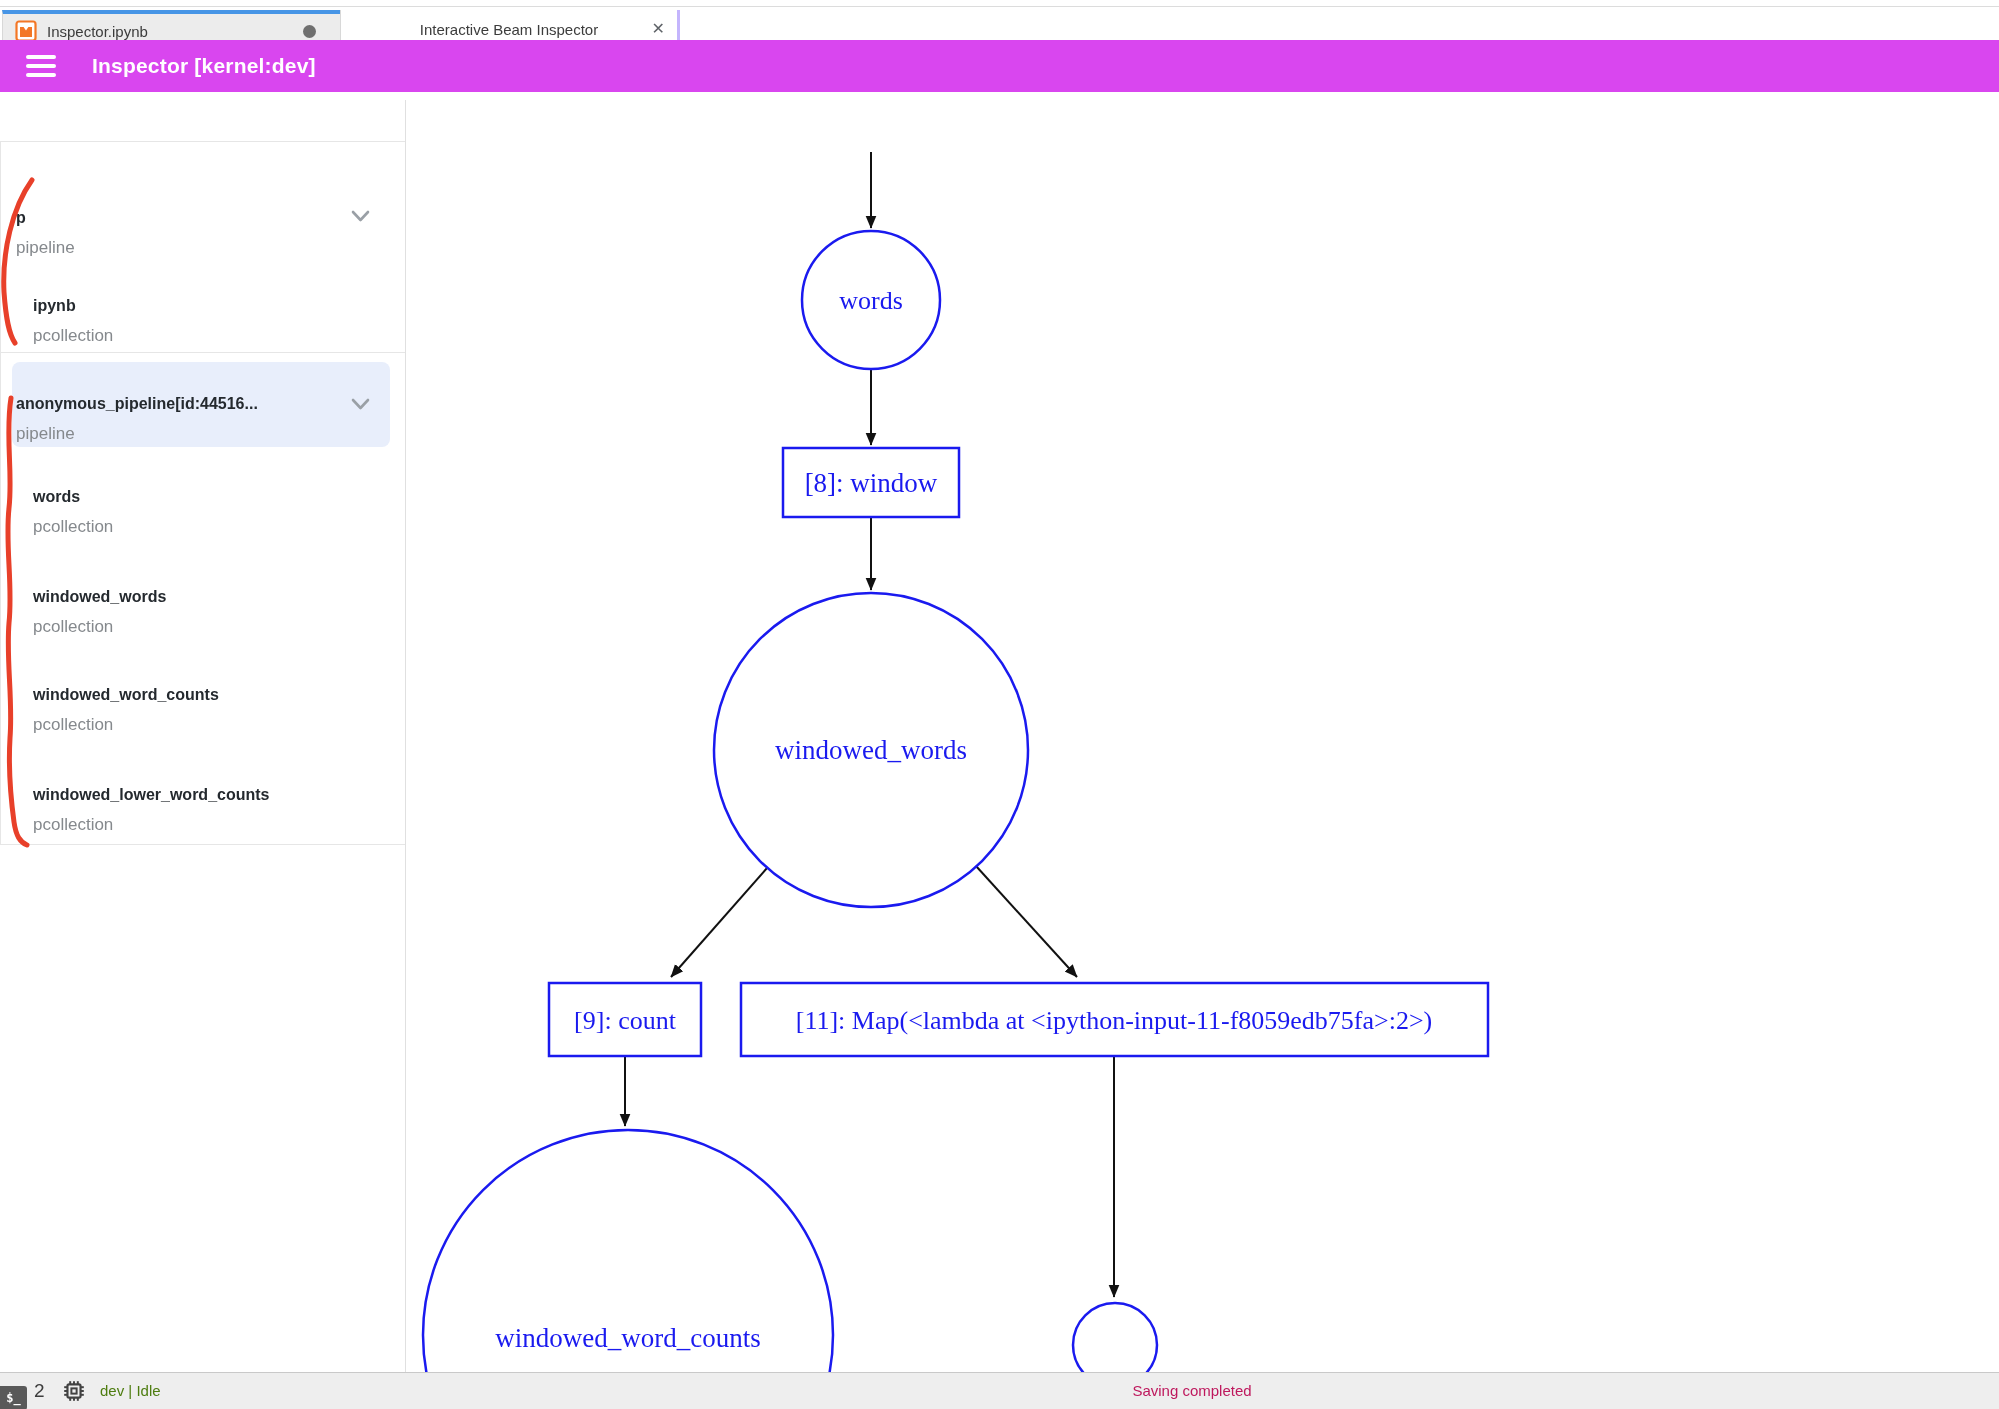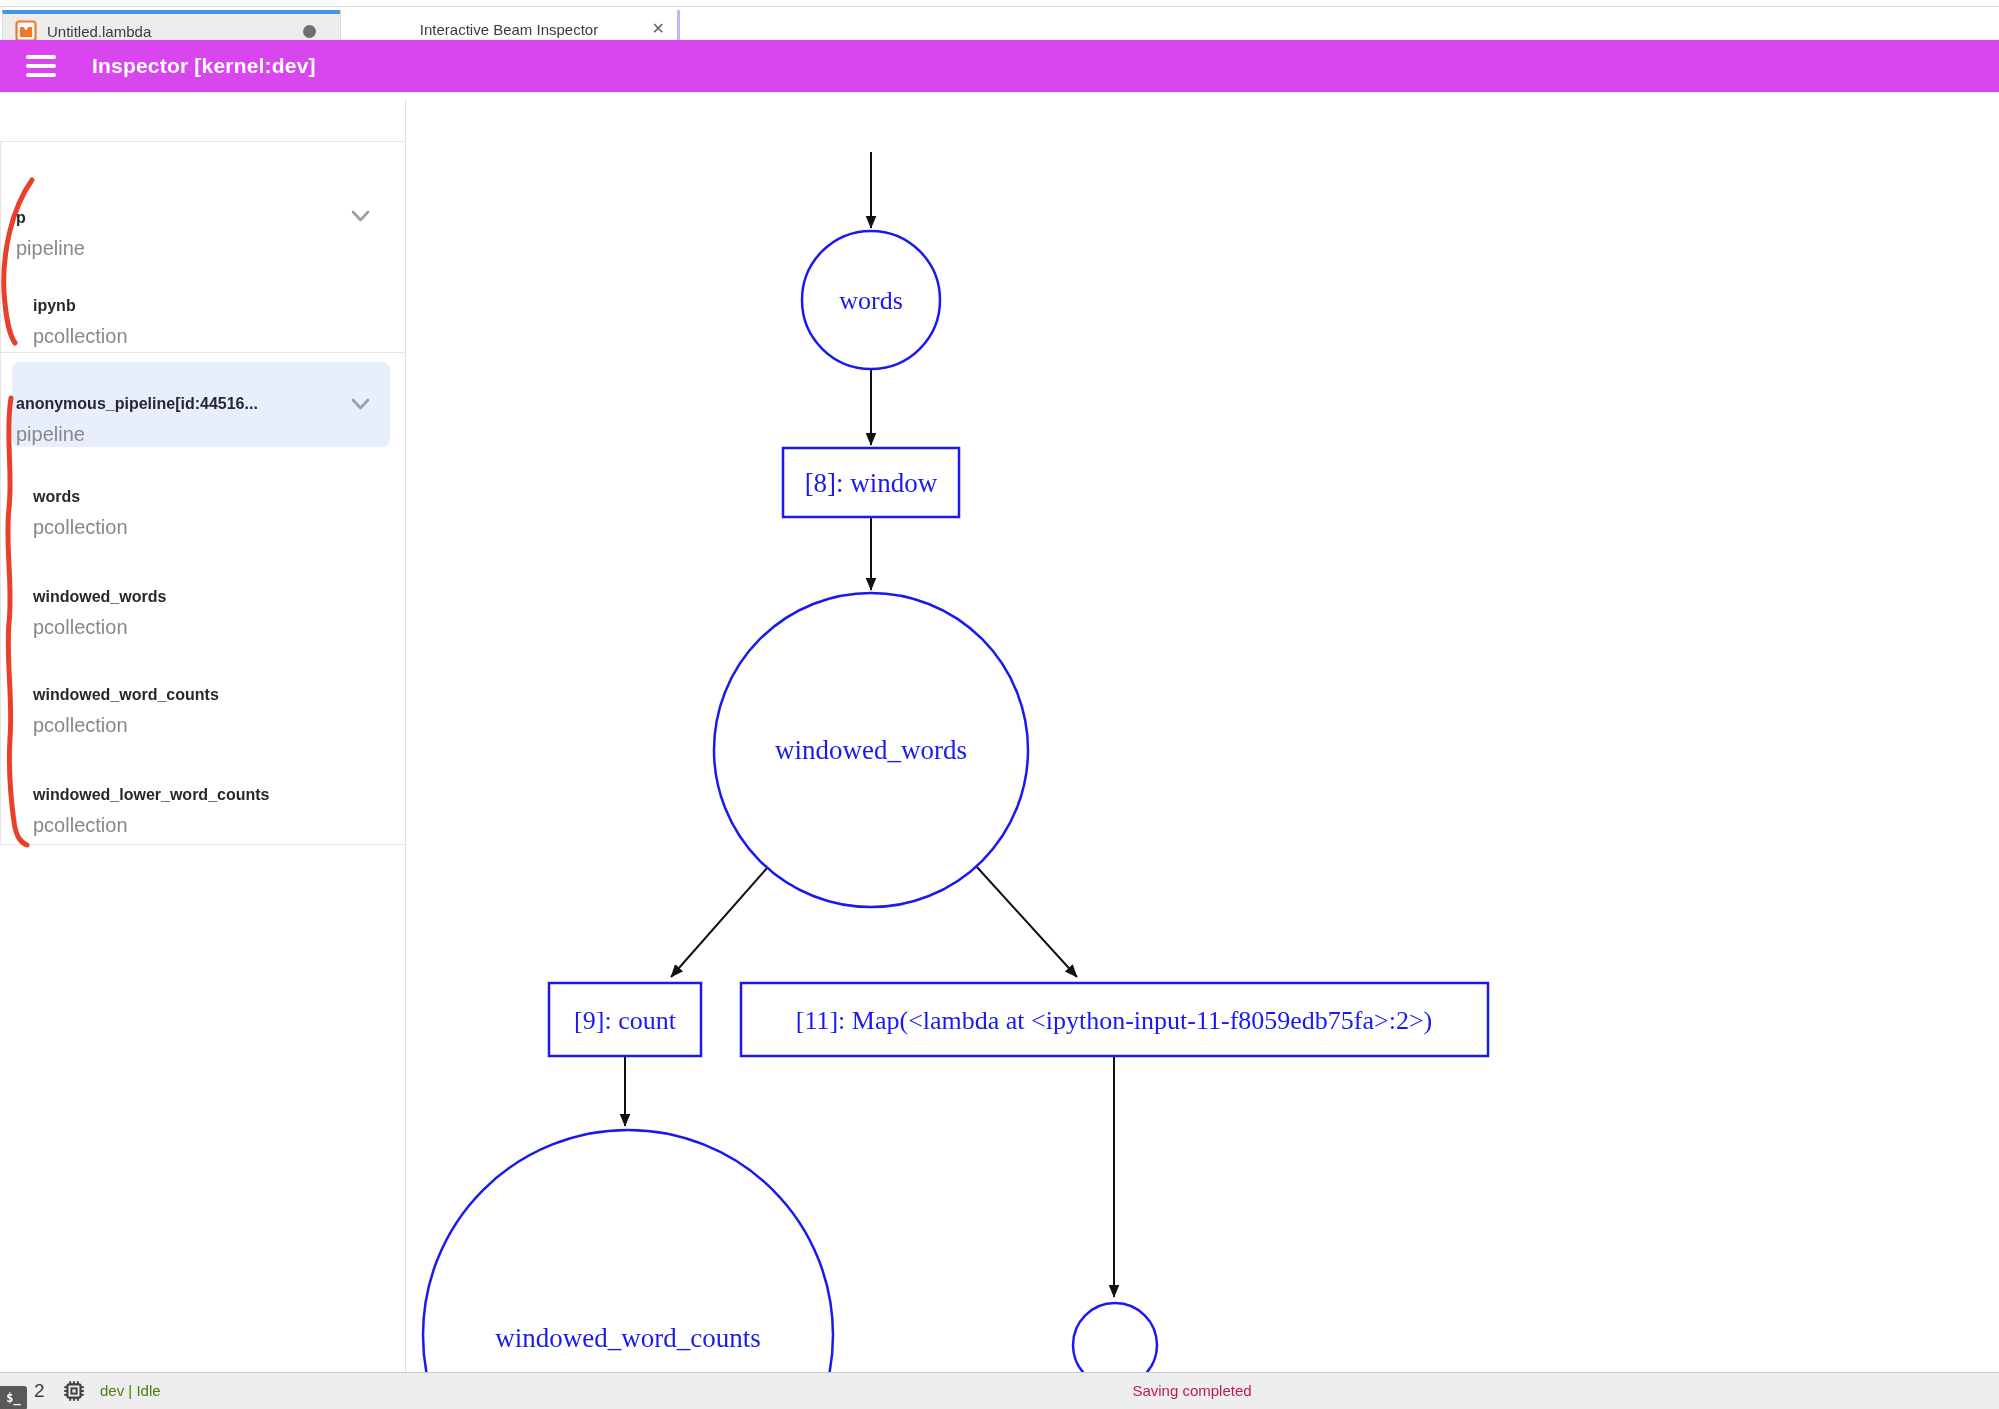--- a/index.html
+++ b/index.html
@@ -31,21 +31,21 @@
   
   .main{position:absolute;left:0;top:100px;width:100%;height:1272px;background:#fff;}
   .sidebar{position:absolute;left:0;top:0;width:406px;height:1272px;box-sizing:border-box;
            border-right:1px solid #e0e0e0;background:#fff;}
   .card1{position:absolute;left:0;top:41px;width:405px;height:212px;box-sizing:border-box;
          border:1px solid #e6e6e6;border-right:none;background:#fff;}
   .card2{position:absolute;left:0;top:253px;width:405px;height:492px;box-sizing:border-box;
          border-left:1px solid #e6e6e6;border-bottom:1px solid #e6e6e6;background:#fff;}
   .sb-item{position:absolute;left:0;width:390px;cursor:pointer;}
   .sb-name{font-size:16px;font-weight:600;color:#24292e;line-height:30px;white-space:nowrap;}
-  .sb-type{font-size:20px;color:#85898d;line-height:30px;}
+  .sb-type{font-size:17px;color:#85898d;line-height:30px;}
   .lvl0{padding-left:16px;}
   .lvl1{padding-left:33px;}
   .sel-bg{position:absolute;left:12px;top:262px;width:378px;height:85px;background:#e8eefb;border-radius:8px;}
   .chevron{position:absolute;left:350px;width:21px;height:14px;cursor:pointer;}
   .red-marks{position:absolute;left:0;top:0;width:406px;height:1272px;pointer-events:none;}
   
   .canvas{position:absolute;left:406px;top:0;width:1593px;height:1272px;overflow:hidden;}
   .canvas svg{display:block;}
   .gnode{stroke:#1a1aef;stroke-width:2.5;fill:#fff;}
   .gedge{stroke:#111;stroke-width:2;fill:none;}
@@ -69,21 +69,21 @@
   <div class="menubar-edge"></div>
   <div class="menubar-line"></div>
 
   <div class="tabbar">
     <div class="tab tab-notebook">
       <svg class="nb-icon" viewBox="0 0 22 22">
         <rect x="1.5" y="1.5" width="19" height="19" rx="2.5" fill="#ffffff" stroke="#f37726" stroke-width="2.2"></rect>
         <polygon points="5,7 17,7 17,17 5,17" fill="#f37726"></polygon>
         <polygon points="8.6,7 13.4,7 11,10.4" fill="#ffffff"></polygon>
       </svg>
-      <span class="tab-label">Untitled.lambda</span>
+      <span class="tab-label">Inspector.ipynb</span>
       <span class="dirty-dot"></span>
     </div>
     <div class="tab tab-inspector">
       <span class="tab-label">Interactive Beam Inspector</span>
       <span class="close-x">✕</span>
     </div>
   </div>
 
   <div class="appheader">
     <div class="hamburger">

